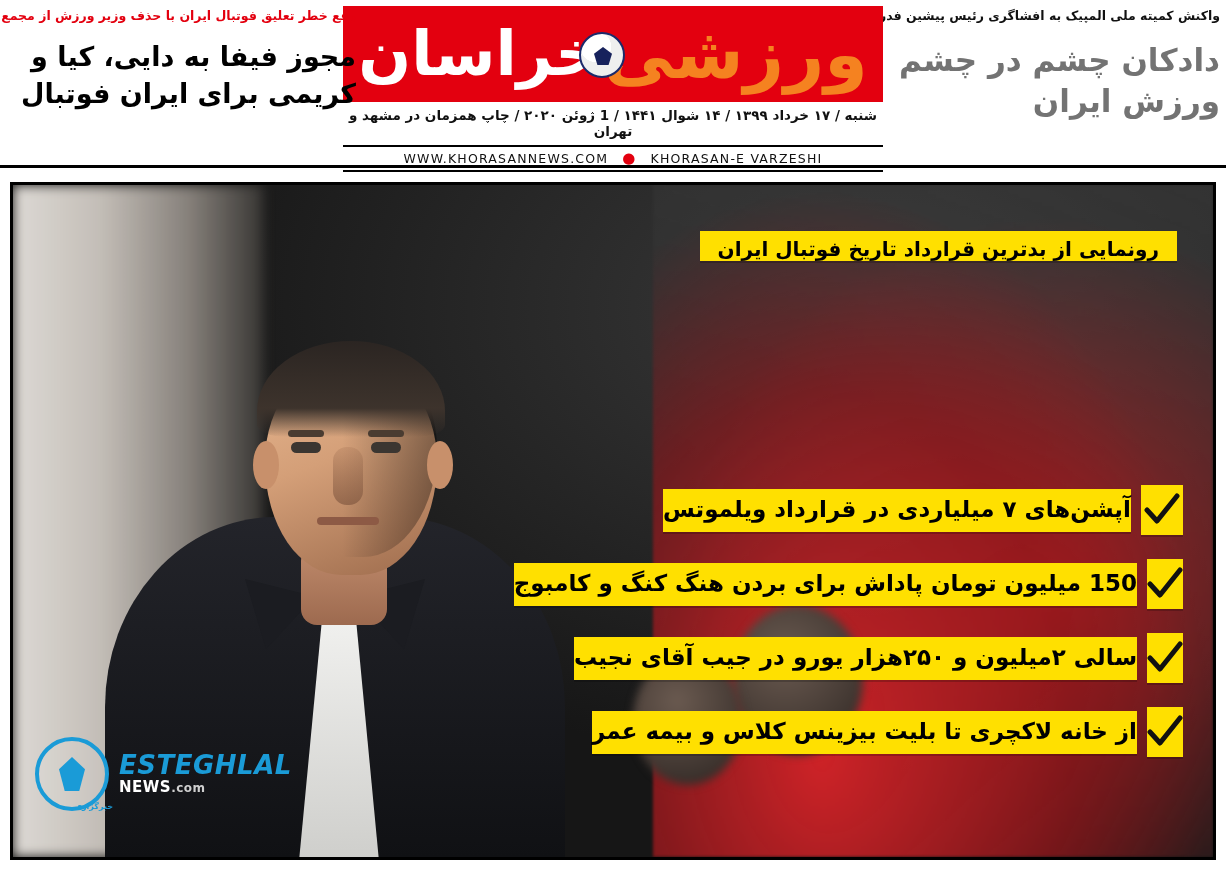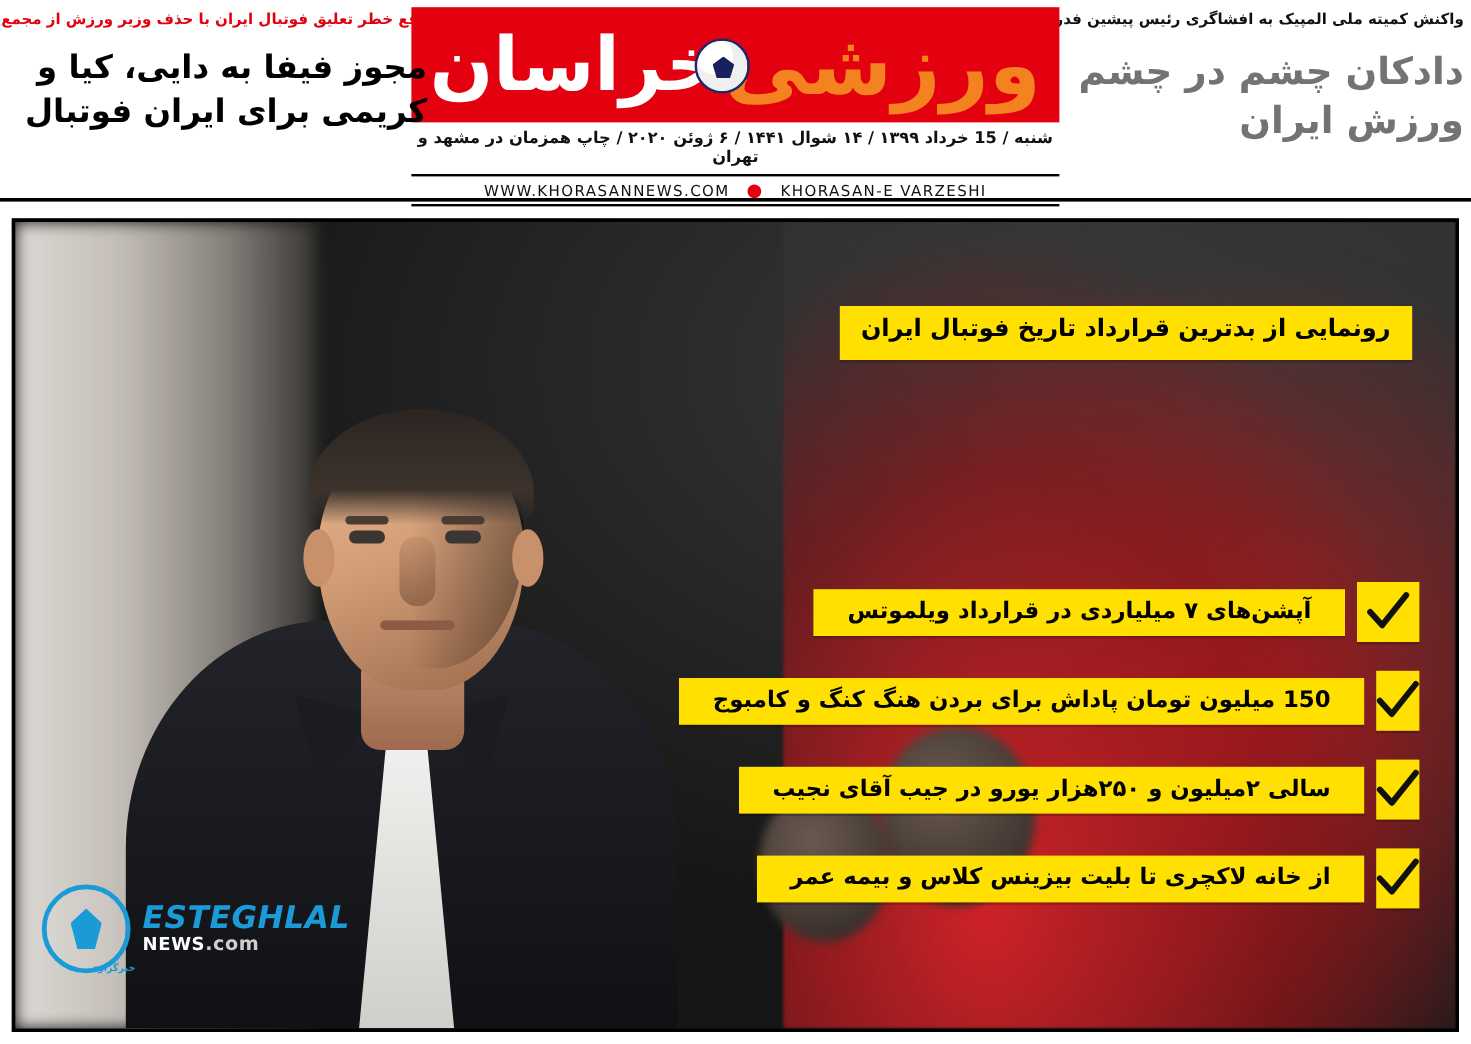--- a/index.html
+++ b/index.html
@@ -228,26 +228,25 @@
     background: linear-gradient(270deg, rgba(0,0,0,.38), rgba(0,0,0,0) 55%);
     border-radius: 86px 86px 76px 76px / 104px 104px 112px 112px;
   }
 
   
   .photo-kicker {
     position: absolute; top: 46px; right: 36px;
     background: #ffe000;
     color: #000;
     font-size: 20px; font-weight: bold;
-    padding: 8px 18px 17px;
+    padding: 8px 18px 2px;
     line-height: 1;
     direction: rtl;
     white-space: nowrap;
     box-shadow: 0 2px 0 rgba(0,0,0,.2);
-    margin-top: 24px;
   }
 
   
   .big-headline {
     position: absolute; top: 118px; right: 36px;
     direction: rtl;
     font-size: 92px;
     font-weight: bold;
     color: #e3000f;
     line-height: 1;
@@ -266,22 +265,22 @@
     display: flex; flex-direction: column; gap: 24px;
     direction: rtl;
   }
   .bullet-row {
     display: flex; align-items: center; justify-content: flex-start;
     gap: 10px;
   }
   .bullet-text {
     background: #ffe000;
     color: #000;
-    font-size: 19px; font-weight: bold;
-    padding: 9px 28px 11px;
+    font-size: 23px; font-weight: bold;
+    padding: 9px 0 11px;
     line-height: 1;
     white-space: nowrap;
     box-shadow: 0 2px 0 rgba(0,0,0,.2);
   }
   .check {
     width: 52px; height: 50px;
     background: #ffe000;
     display: flex; align-items: center; justify-content: center;
     box-shadow: 0 2px 0 rgba(0,0,0,.2);
   }
@@ -315,21 +314,21 @@
   .wm-text { line-height: 1.05; }
   .wm-main {
     font-size: 26px; font-weight: bold; color: #1a9bd7;
     letter-spacing: .5px;
     font-style: italic;
   }
   .wm-sub {
     font-size: 15px; font-weight: bold; color: #ffffff;
     letter-spacing: .5px;
   }
-  .wm-sub .com { color: #cfcfcf; font-size: 16px; }
+  .wm-sub .com { color: #cfcfcf; font-size: 12px; }
 </style>
 </head>
 <body>
 
 <div class="page">
 
   <div class="masthead">
 
     <div class="mast-right">
       <div class="kicker">واکنش کمیته ملی المپیک به افشاگری رئیس پیشین فدراسیون فوتبال</div>
@@ -337,21 +336,21 @@
     </div>
 
     <div class="mast-center">
       <div class="logo-bar">
         <div class="logo-text">
           <span class="orange">ورزشی</span>
           <span>خراسان</span>
         </div>
         <div class="ball"></div>
       </div>
-      <div class="date-line">شنبه / 15 خرداد ۱۳۹۹ / ۱۴ شوال ۱۴۴۱ / ۶ ژوئن ۲۰۲۰ / چاپ همزمان در مشهد و تهران</div>
+      <div class="date-line">شنبه / ۱۷ خرداد ۱۳۹۹ / ۱۴ شوال ۱۴۴۱ / 1 ژوئن ۲۰۲۰ / چاپ همزمان در مشهد و تهران</div>
       <div class="url-line">
         <span>WWW.KHORASANNEWS.COM</span>
         <span class="bullet">●</span>
         <span>KHORASAN-E VARZESHI</span>
       </div>
     </div>
 
     <div class="mast-left">
       <div class="kicker">رفع خطر تعلیق فوتبال ایران با حذف وزیر ورزش از مجمع!</div>
       <div class="headline">مجوز فیفا به دایی، کیا و کریمی برای ایران فوتبال</div>

